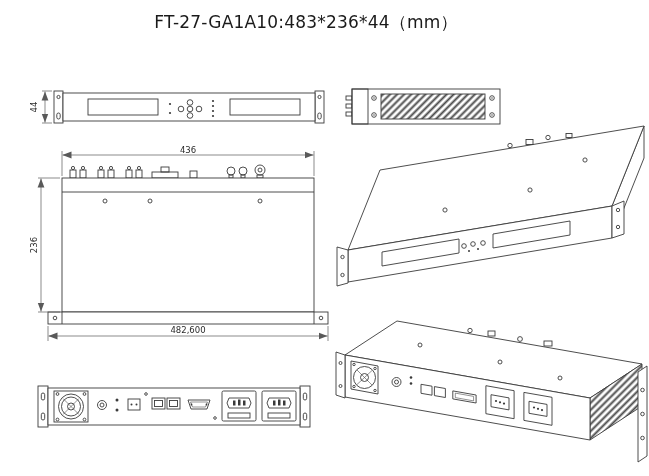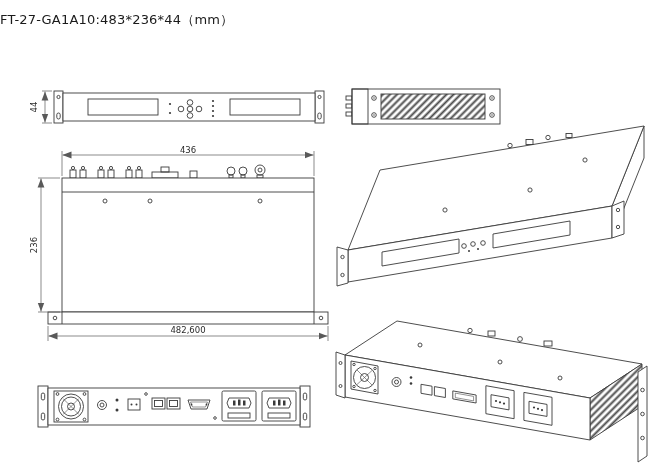--- a/index.html
+++ b/index.html
@@ -1,19 +1,19 @@
 <!DOCTYPE html>
 <html><head>
 <meta charset="utf-8">
 <style>
   html,body{margin:0;padding:0;background:#ffffff;}
   .page{position:relative;width:649px;height:476px;background:#fff;
         font-family:"DejaVu Sans", sans-serif;overflow:hidden;}
-  .title{position:absolute;top:11px;left:0;width:612px;
-         font-size:13px;color:#1a1a1a;letter-spacing:.2px;}
+  .title{position:absolute;top:11px;left:0;width:612px;text-align:center;
+         font-size:17px;color:#1a1a1a;letter-spacing:.2px;}
   svg{position:absolute;top:0;left:0;}
   .fw{fill:#fff;stroke:#3a3a3a;stroke-width:.9;}
   .ln{fill:none;stroke:#3a3a3a;stroke-width:.9;}
   .thin{fill:none;stroke:#4a4a4a;stroke-width:.6;}
   .dk{fill:#3a3a3a;stroke:none;}
   .dim{fill:none;stroke:#595959;stroke-width:.7;}
   .dimtxt{font-family:"DejaVu Sans",sans-serif;font-size:8.5px;fill:#2b2b2b;}
 </style>
 </head>
 <body>

